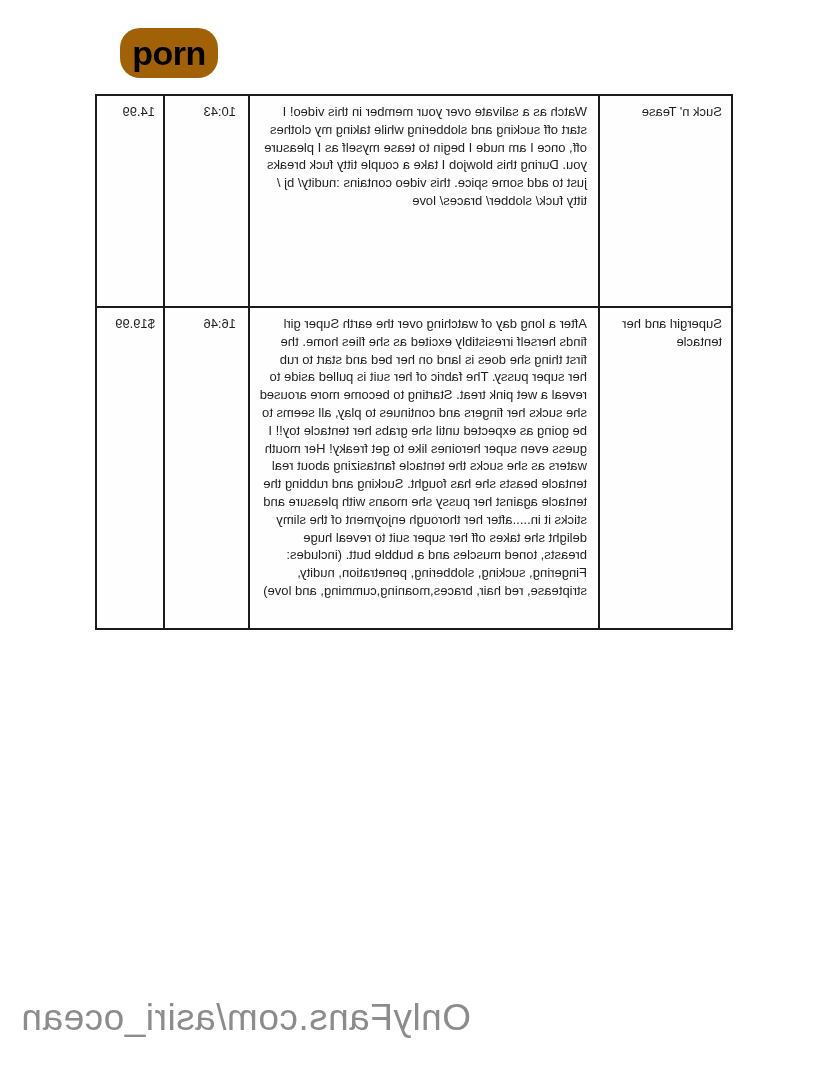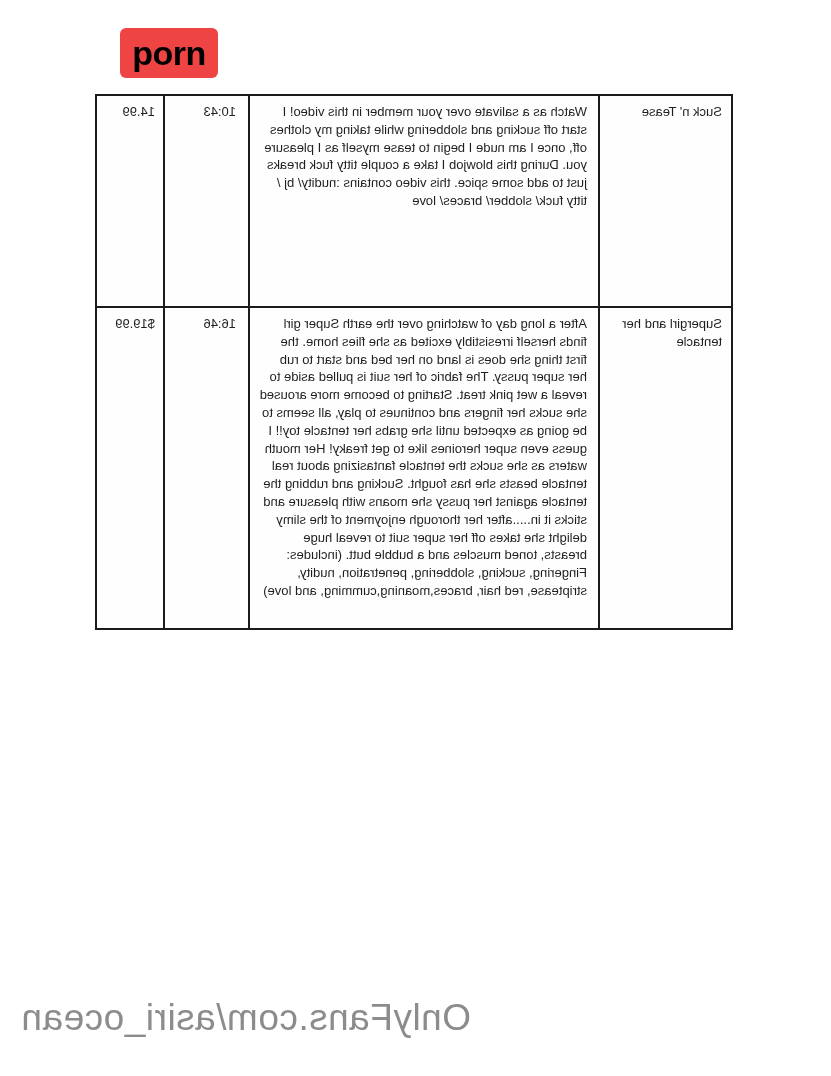--- a/index.html
+++ b/index.html
@@ -60,22 +60,22 @@
     color: #8c8c8c;
     white-space: nowrap;
   }
   
   .logo-badge {
     position: absolute;
     left: 120px;
     top: 28px;
     width: 98px;
     height: 50px;
-    background: #ef4444;
-    border-radius: 6px;
+    background: #a16207;
+    border-radius: 20px;
     display: flex;
     align-items: center;
     justify-content: center;
   }
   .logo-text {
     color: #000000;
     font-weight: bold;
     font-size: 34px;
     line-height: 1;
     letter-spacing: -0.5px;

